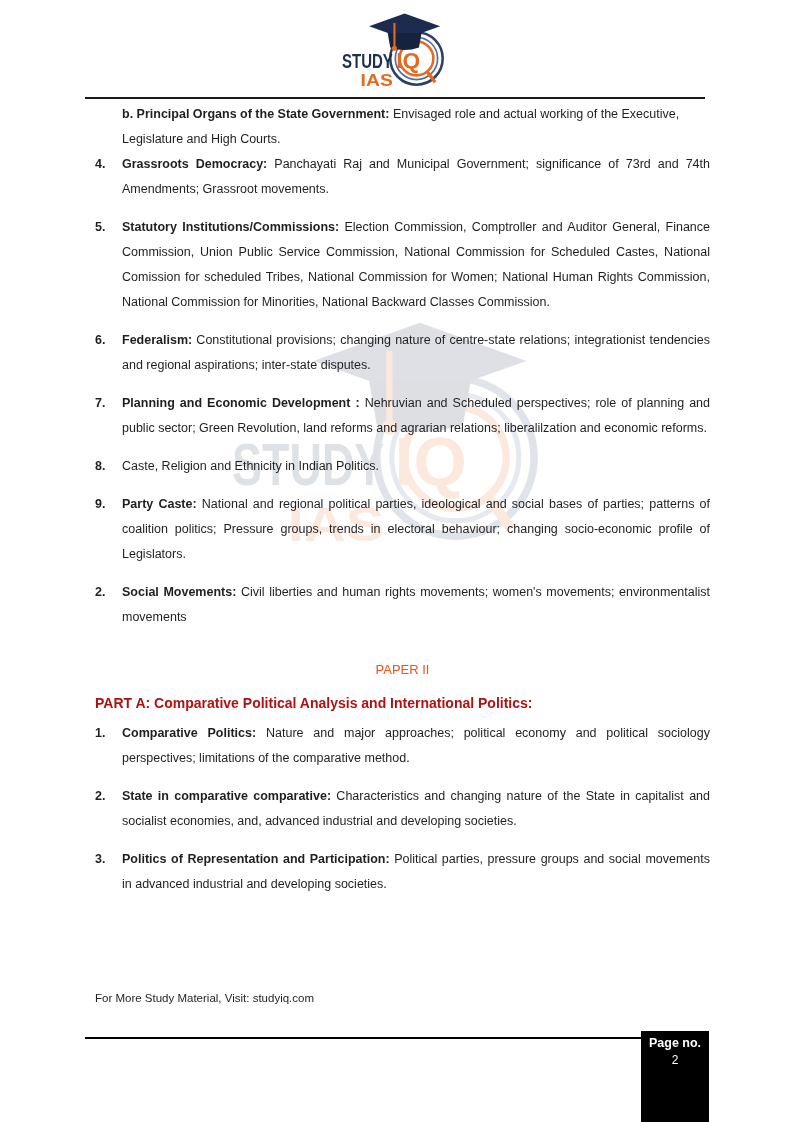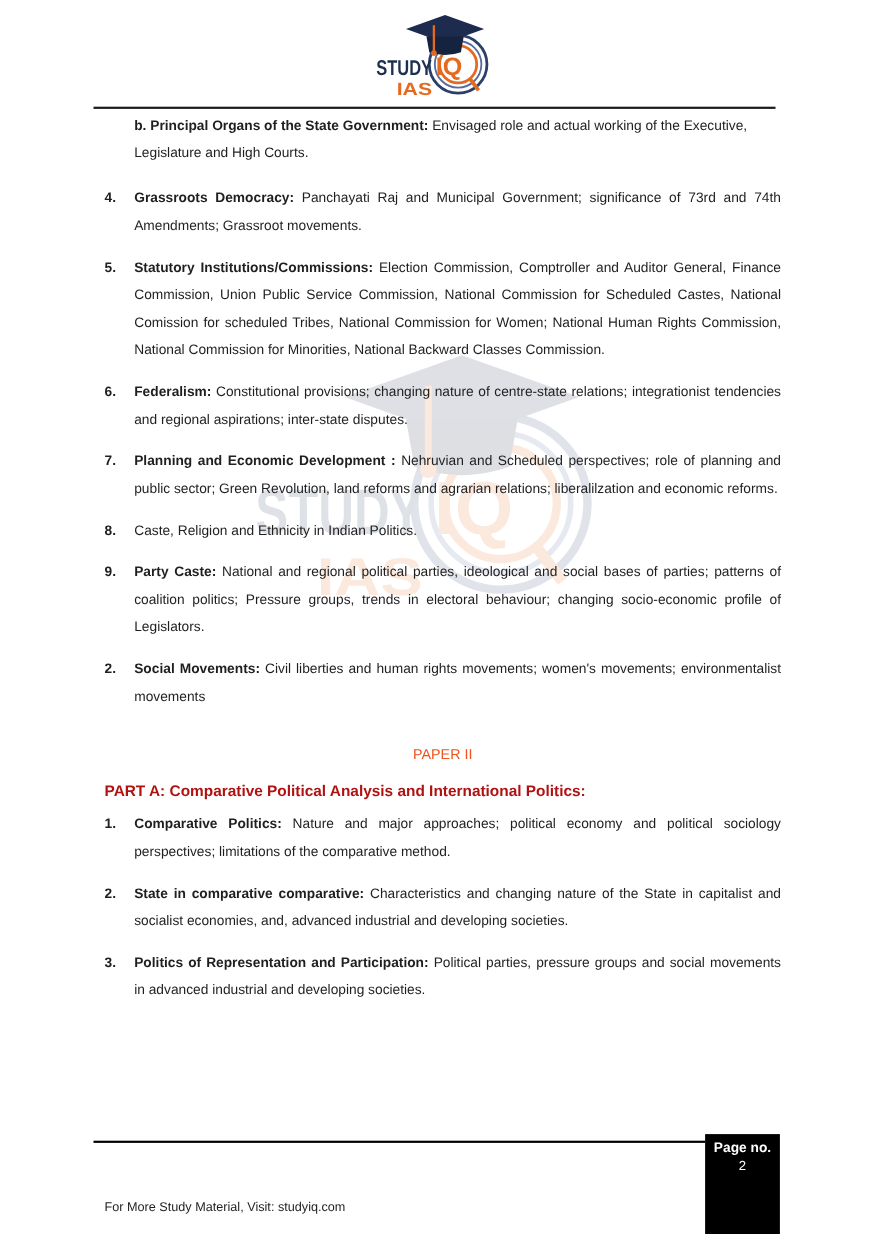--- a/index.html
+++ b/index.html
@@ -9,41 +9,41 @@
     margin:0 auto;
   }
   
   .logo-wrap{position:absolute;top:6px;left:50%;transform:translateX(-50%);}
   .header-rule{position:absolute;top:97px;left:85px;width:620px;height:2px;background:#1a1a1a;}
   
   .watermark{position:absolute;top:300px;left:232px;opacity:0.14;pointer-events:none;}
   
   .content{position:absolute;top:102px;left:95px;width:615px;font-size:12.5px;line-height:25px;}
   .item{display:flex;margin-bottom:13px;}
-  .item.no-gap{margin-bottom:16px;}
+  .item.no-gap{margin-bottom:0;}
   .num{width:27px;flex-shrink:0;font-weight:bold;}
   .body{flex:1;text-align:justify;margin:0;}
   .body.left{text-align:left;}
   .lead{font-weight:bold;}
   
   .paper-title{
     margin:27px 0 0 0;text-align:center;font-size:13px;font-weight:normal;
     color:#EE521D;line-height:26px;
   }
   .paper-subtitle{
     margin:0;text-align:center;font-size:12.5px;font-weight:bold;
     color:#EC661F;line-height:26px;
   }
   .part-heading{
     margin:8px 0 6px 0;text-align:left;font-size:14px;font-weight:bold;
     color:#B01212;line-height:24px;
   }
   
   .footer-rule{position:absolute;top:1037px;left:85px;width:556px;height:2px;background:#000;}
-  .footer-text{position:absolute;top:1092px;left:95px;font-size:11.5px;color:#1f1f1f;margin:0;}
+  .footer-text{position:absolute;top:992px;left:95px;font-size:11.5px;color:#1f1f1f;margin:0;}
   .page-box{
     position:absolute;top:1031px;left:641px;width:68px;height:116px;background:#000;
     color:#fff;text-align:center;
   }
   .page-box .label{display:block;font-weight:bold;font-size:12.5px;margin-top:5px;}
   .page-box .number{display:block;font-size:12px;margin-top:3px;}
   svg text{font-family:"Liberation Sans",sans-serif;font-weight:bold;}
 </style>
 </head>
 <body>

